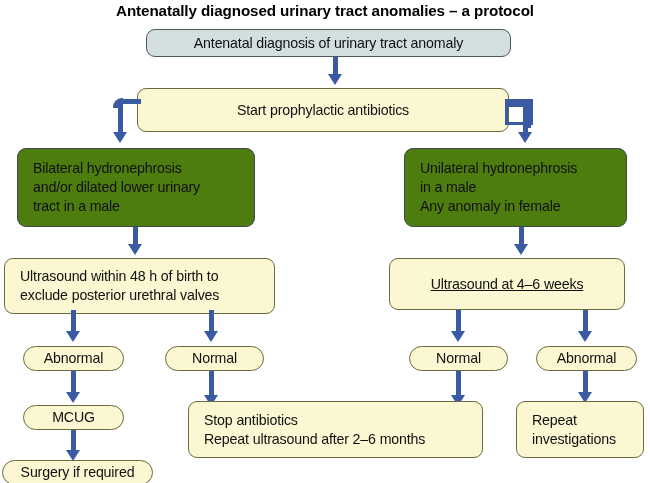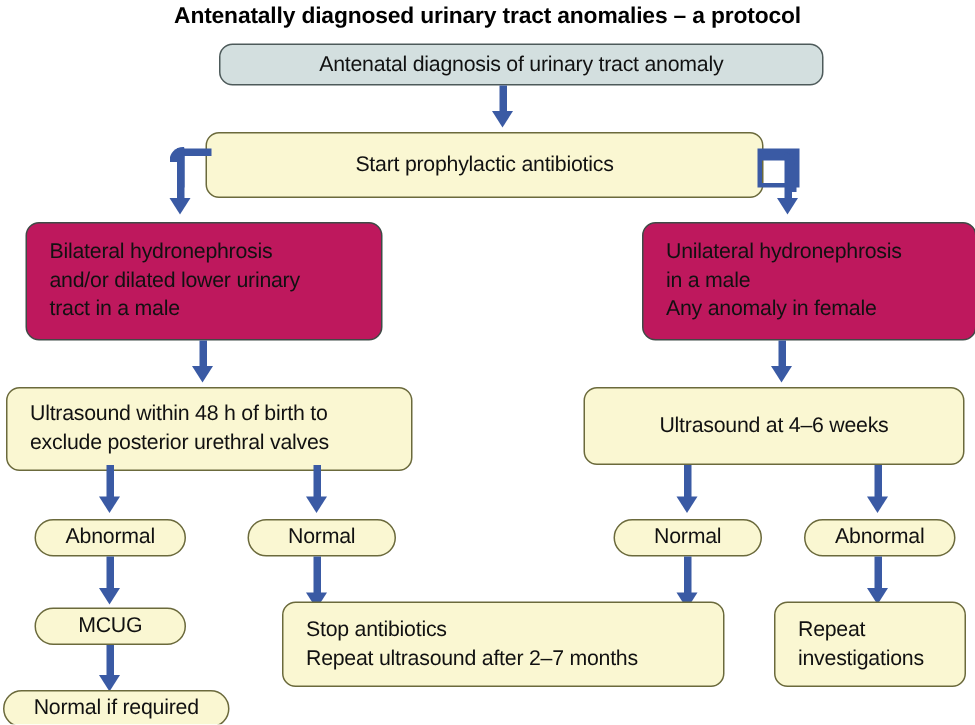--- a/index.html
+++ b/index.html
@@ -36,21 +36,21 @@
     border-radius: 9px;
     font-size: 14.2px;
     line-height: 1.32;
     color: #111111;
     display: flex;
     align-items: center;
     letter-spacing: -0.15px;
   }
   .node .txt { width: 100%; white-space: pre-line; }
   .fill-blue  { background: #d3dfdf; border-color: #4d5a5a; }
-  .fill-green { background: #be185d; border-color: #3f4a46; }
+  .fill-green { background: #4d7c0f; border-color: #3f4a46; }
   .fill-cream { background: #faf7d2; border-color: #6b6a3c; }
   .center .txt { text-align: center; }
   .left   { padding-left: 15px; }
   .left .txt { text-align: left; }
   .pill { border-radius: 13px; }
 
   
   .vline {
     position: absolute;
     background: #3a5aa4;
@@ -70,21 +70,21 @@
     border-style: solid;
   }
 </style>
 </head>
 <body>
 
 <div id="canvas">
 
   <div id="title">Antenatally diagnosed urinary tract anomalies – a protocol</div>
 
-  <div class="node fill-blue center" style="left:146px; top:29px; width:403px; height:28px;">
+  <div class="node fill-blue center" style="left:146px; top:29px; width:365px; height:28px;">
     <span class="txt">Antenatal diagnosis of urinary tract anomaly</span>
   </div>
 
   <div class="vline" style="left:333px; top:57px; width:5px; height:21px;"></div>
   <div class="arrowhead" style="left:328px; top:74px;"></div>
 
   <div class="node fill-cream center" style="left:137px; top:88px; width:372px; height:44px;">
     <span class="txt">Start prophylactic antibiotics</span>
   </div>
 
@@ -103,38 +103,38 @@
   </div>
   <div class="vline" style="left:523px; top:103px; width:5px; height:32px;"></div>
   <div class="arrowhead" style="left:518px; top:132px;"></div>
 
   <div class="node fill-green left" style="left:17px; top:148px; width:238px; height:79px;">
     <span class="txt">Bilateral hydronephrosis
 and/or dilated lower urinary
 tract in a male</span>
   </div>
 
-  <div class="node fill-green left" style="left:428px; top:148px; width:223px; height:79px;">
+  <div class="node fill-green left" style="left:404px; top:148px; width:223px; height:79px;">
     <span class="txt">Unilateral hydronephrosis
 in a male
 Any anomaly in female</span>
   </div>
 
   <div class="vline" style="left:133px; top:227px; width:5px; height:21px;"></div>
   <div class="arrowhead" style="left:128px; top:244px;"></div>
 
   <div class="vline" style="left:519px; top:227px; width:5px; height:21px;"></div>
   <div class="arrowhead" style="left:514px; top:244px;"></div>
 
   <div class="node fill-cream left" style="left:4px; top:258px; width:271px; height:56px;">
     <span class="txt">Ultrasound within 48 h of birth to
 exclude posterior urethral valves</span>
   </div>
 
-  <div class="node fill-cream center" style="left:389px; top:258px; width:254px; height:52px;">
+  <div class="node fill-cream center" style="left:389px; top:258px; width:236px; height:52px;text-decoration:underline;">
     <span class="txt">Ultrasound at 4–6 weeks</span>
   </div>
 
   <div class="vline" style="left:71px; top:310px; width:5px; height:24px;"></div>
   <div class="arrowhead" style="left:66px; top:331px;"></div>
 
   <div class="vline" style="left:209px; top:310px; width:5px; height:24px;"></div>
   <div class="arrowhead" style="left:204px; top:331px;"></div>
 
   <div class="vline" style="left:456px; top:310px; width:5px; height:24px;"></div>
@@ -170,28 +170,28 @@
 
   <div class="vline" style="left:583px; top:371px; width:5px; height:24px;"></div>
   <div class="arrowhead" style="left:578px; top:392px;"></div>
 
   <div class="node fill-cream center pill" style="left:23px; top:405px; width:101px; height:25px;">
     <span class="txt">MCUG</span>
   </div>
 
   <div class="node fill-cream left" style="left:188px; top:401px; width:295px; height:57px;">
     <span class="txt">Stop antibiotics
-Repeat ultrasound after 2–7 months</span>
+Repeat ultrasound after 2–6 months</span>
   </div>
 
   <div class="node fill-cream left" style="left:516px; top:401px; width:128px; height:57px;">
     <span class="txt">Repeat
 investigations</span>
   </div>
 
   <div class="vline" style="left:71px; top:430px; width:5px; height:23px;"></div>
   <div class="arrowhead" style="left:66px; top:450px;"></div>
 
   <div class="node fill-cream center pill" style="left:2px; top:460px; width:151px; height:25px;">
-    <span class="txt">Normal if required</span>
+    <span class="txt">Surgery if required</span>
   </div>
 
 </div>
 
 </body></html>

